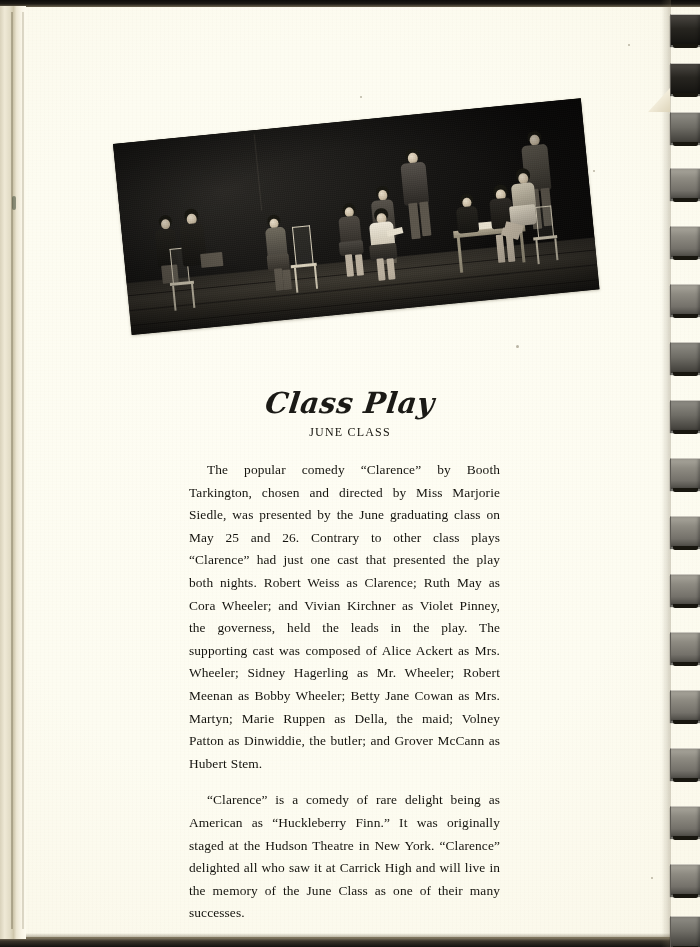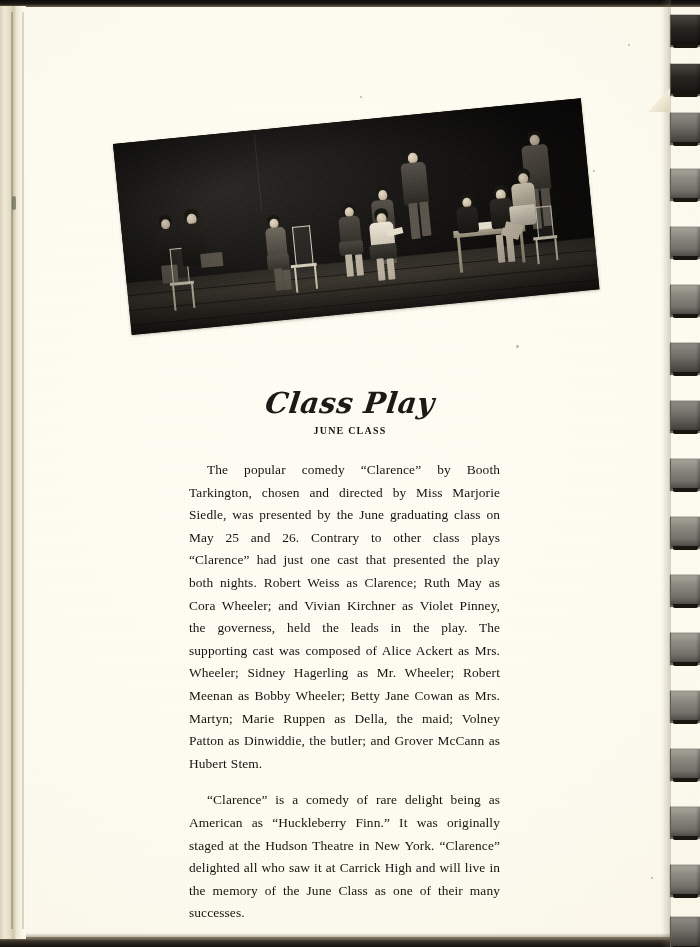--- a/index.html
+++ b/index.html
@@ -276,22 +276,22 @@
     letter-spacing: .5px;
     color: #1b1a16;
     transform: skewX(-7deg);
   }
   .title-sub {
     position: absolute;
     left: 0; right: 0;
     top: 425px;
     text-align: center;
     font-family: "Liberation Serif", "DejaVu Serif", serif;
-    font-weight: 700;
-    font-size: 10px;
+    font-weight: 400;
+    font-size: 12px;
     letter-spacing: 1.2px;
     color: #16150f;
   }
 
   .body-col {
     position: absolute;
     left: 189px;
     top: 459px;
     width: 311px;
   }

